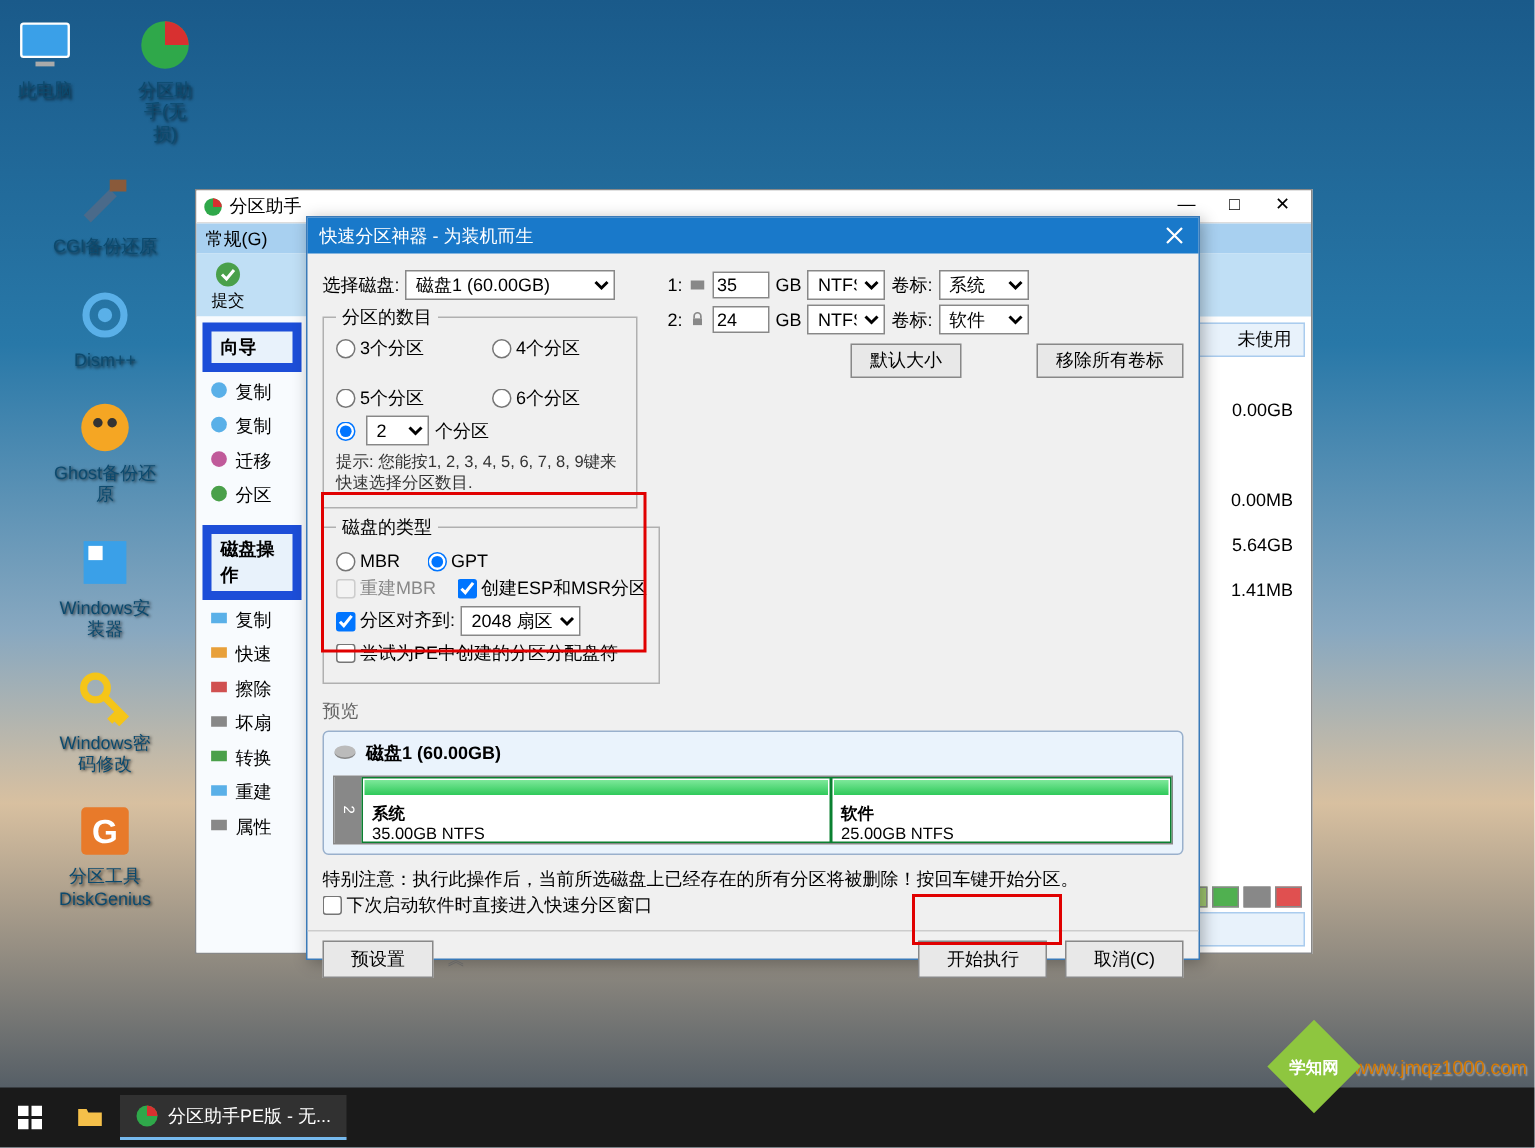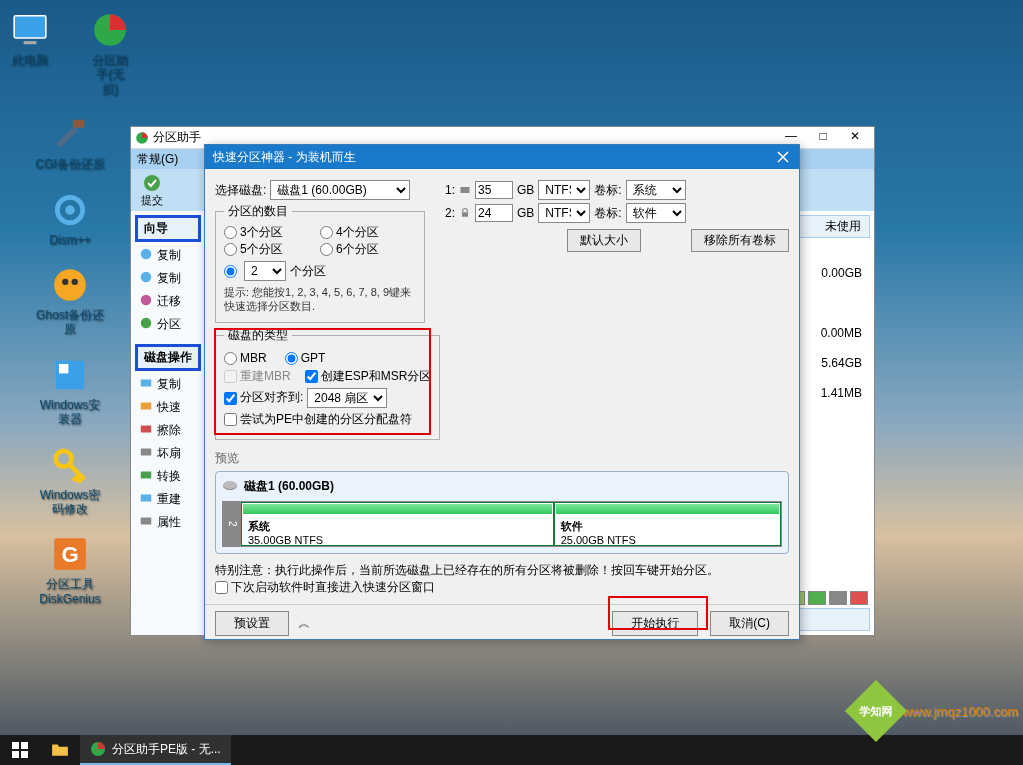--- a/index.html
+++ b/index.html
@@ -7,37 +7,37 @@
 
 
 .desktop { position: absolute; top: 10px; left: 10px; width: 120px; }
 .desktop-icon { display: flex; flex-direction: column; align-items: center; margin-bottom: 18px; color: #0c4a6e; font-size: 12px; text-align: center; }
 .desktop-icon .icon-box { width: 40px; height: 40px; display: flex; align-items: center; justify-content: center; margin-bottom: 3px; }
 .desktop-icon .icon-box svg { width: 38px; height: 38px; }
 .desktop-icon span { text-shadow: 1px 1px 2px rgba(0,0,0,0.7); max-width: 70px; line-height: 1.2; }
 .desktop-row { display: flex; gap: 40px; }
 
 
-.taskbar { position: absolute; bottom: 0; left: 0; right: 0; height: 30px; background: #1a1a1a; display: flex; align-items: center; }
+.taskbar { position: absolute; bottom: 0; left: 0; right: 0; height: 40px; background: #1a1a1a; display: flex; align-items: center; }
 .taskbar .start { width: 40px; height: 30px; display: flex; align-items: center; justify-content: center; }
 .taskbar .start svg { width: 16px; height: 16px; fill: #fff; }
 .taskbar .tb-icon { width: 40px; height: 30px; display: flex; align-items: center; justify-content: center; }
 .taskbar .tb-app { height: 30px; padding: 0 10px; display: flex; align-items: center; color: #fff; font-size: 12px; border-bottom: 2px solid #76b9ed; background: rgba(255,255,255,0.1); }
 .taskbar .tb-app svg { width: 16px; height: 16px; margin-right: 6px; }
 
 
 .parent-window { position: absolute; left: 130px; top: 126px; width: 745px; height: 510px; background: #fff; border: 1px solid #888; font-size: 12px; }
 .parent-titlebar { height: 22px; background: #fff; display: flex; align-items: center; padding: 0 4px; border-bottom: 1px solid #ddd; }
 .parent-titlebar svg { width: 14px; height: 14px; margin-right: 4px; }
 .parent-menubar { height: 20px; background: #a8d0f0; display: flex; align-items: center; padding: 0 6px; font-size: 12px; gap: 18px; }
 .parent-toolbar { height: 42px; background: #c0dff5; display: flex; align-items: center; padding: 0 10px; }
 .parent-toolbar .tool-btn { display: flex; flex-direction: column; align-items: center; font-size: 11px; }
 .parent-body { display: flex; height: calc(100% - 84px); }
 .parent-left { width: 75px; background: #f8fbfe; border-right: 1px solid #ccc; padding: 4px; }
-.parent-left .panel-title { background: #e8f2fb; border: 3px solid #1d4ed8; padding: 2px 6px; font-weight: bold; margin-bottom: 2px; }
+.parent-left .panel-title { background: #e8f2fb; border: 6px solid #1d4ed8; padding: 2px 6px; font-weight: bold; margin-bottom: 2px; }
 .parent-left .panel-item { padding: 3px 4px; display: flex; align-items: flex-start; gap: 4px; font-size: 12px; white-space: nowrap; overflow: hidden; }
 .parent-left .panel-item svg { width: 14px; height: 14px; flex-shrink: 0; }
 .parent-right { flex: 1; position: relative; padding: 4px; }
 .parent-right-header { background: #e8f2fb; border: 1px solid #aaccee; padding: 2px 8px; text-align: right; }
 .parent-right-rows { padding: 20px 8px; }
 .parent-right-rows .row { display: flex; justify-content: flex-end; padding: 8px 0; }
 .parent-bottom-bar { position: absolute; bottom: 30px; right: 6px; display: flex; gap: 3px; }
 .parent-bottom-bar .bar { width: 18px; height: 14px; border: 1px solid #888; }
 .parent-footer { position: absolute; bottom: 4px; left: 4px; right: 4px; background: #e8f2fb; border: 1px solid #aaccee; padding: 2px 6px; font-weight: bold; }
 
@@ -53,21 +53,21 @@
 
 fieldset { border: 1px solid #b0b0b0; padding: 4px 8px 8px 8px; margin-bottom: 4px; }
 legend { padding: 0 4px; }
 
 .form-row { display: flex; align-items: center; margin: 3px 0; gap: 4px; }
 .form-row label { white-space: nowrap; }
 select, input[type=text] { font-size: 12px; padding: 1px 2px; border: 1px solid #888; background: #fff; }
 button { font-size: 12px; padding: 2px 12px; background: #e8e8e8; border: 1px solid #888; cursor: pointer; }
 input[type=radio], input[type=checkbox] { margin-right: 3px; vertical-align: middle; }
 
-.partition-radios { display: grid; grid-template-columns: 1fr 1fr; gap: 0; }
+.partition-radios { display: grid; grid-template-columns: 1fr 1fr; gap: 16px; }
 .hint { font-size: 11px; color: #333; line-height: 1.3; margin-top: 4px; }
 
 .partition-config { display: flex; align-items: center; gap: 4px; margin: 3px 0; }
 .partition-config input[type=text] { width: 38px; }
 .partition-config select { width: 52px; }
 .partition-config .wide { width: 60px; }
 .partition-config svg { width: 12px; height: 12px; }
 
 .btn-row { display: flex; gap: 50px; justify-content: flex-end; margin-top: 6px; }
 #disk-type-box { position: absolute; left: 214px; top: 328px; width: 217px; height: 107px; border: 2px solid #e00000; pointer-events: none; z-index: 100; }

